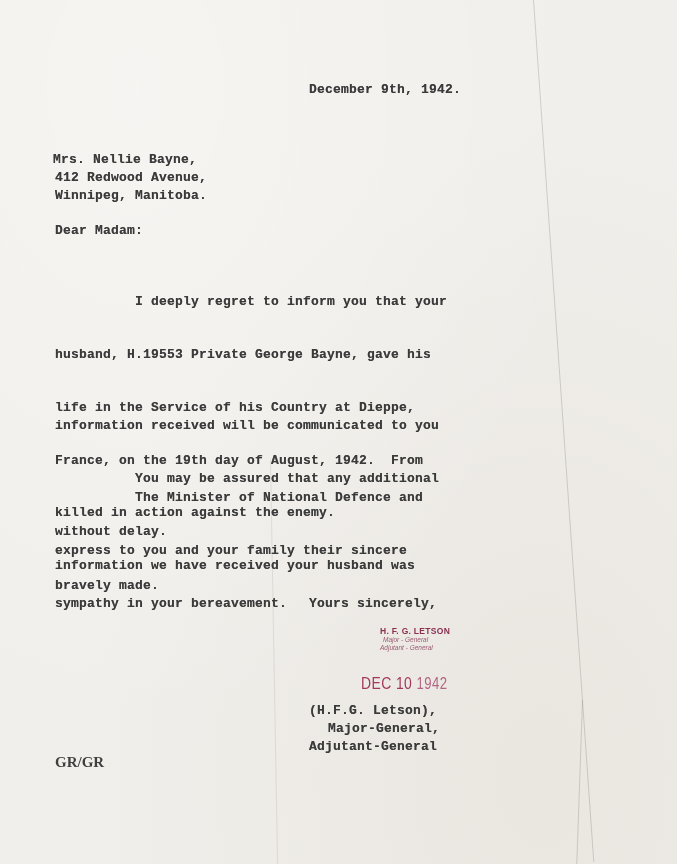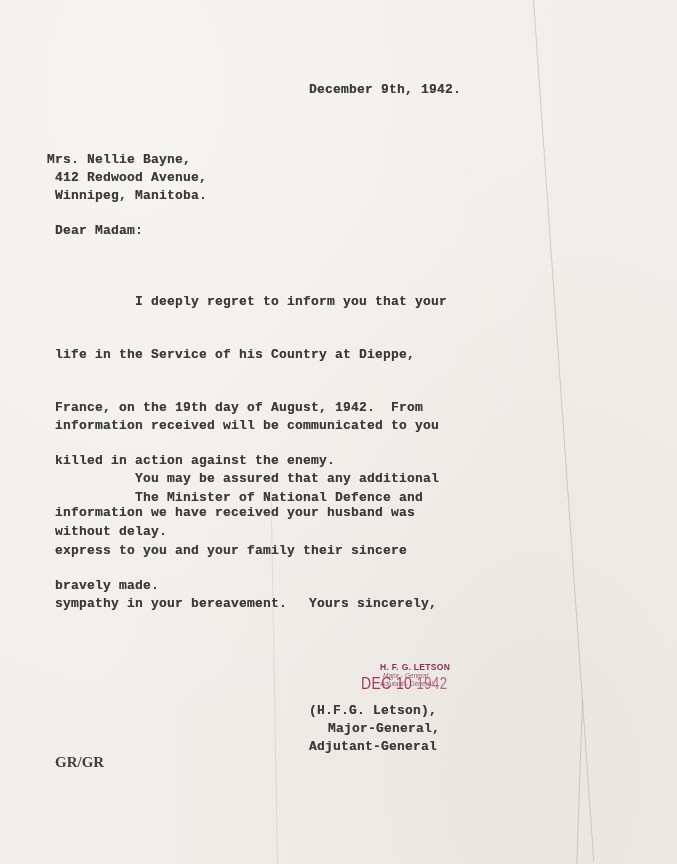--- a/index.html
+++ b/index.html
@@ -43,21 +43,20 @@
   .stamp {
     position: absolute;
     font-family: "Liberation Sans", "DejaVu Sans", sans-serif;
     color: #8c3a5a;
   }
   .stamp-name {
     font-size: 8.5px;
     font-weight: bold;
     letter-spacing: 0.3px;
     color: #8a2f52;
-    margin-top: 36px;
   }
   .stamp-sub {
     font-size: 6.5px;
     line-height: 8px;
     color: #9a5a72;
     font-style: italic;
   }
   .date-stamp {
     position: absolute;
     font-family: "Liberation Sans Narrow", "Liberation Sans", sans-serif;
@@ -81,29 +80,30 @@
 
 <div class="paper"></div>
 
 <div class="crease" style="left:533px; top:0; height:864px; transform: rotate(-4deg);"></div>
 <div class="crease" style="left:582px; top:700px; height:164px; transform: rotate(2deg);"></div>
 <div class="crease" style="left:270px; top:460px; height:404px; transform: rotate(-1deg); background: rgba(120,115,108,0.15);"></div>
 
 <div class="typed" style="left:309px; top:81px;">December 9th, 1942.</div>
 
 <div>
-  <div class="typed" style="left:47px; top:151px;">Mrs. Nellie Bayne,</div>
+  <div class="typed" style="left:53px; top:151px;">Mrs. Nellie Bayne,</div>
   <div class="typed" style="left:55px; top:169px;">412 Redwood Avenue,</div>
   <div class="typed" style="left:55px; top:187px;">Winnipeg, Manitoba.</div>
 </div>
 
 <div class="typed" style="left:55px; top:222px;">Dear Madam:</div>
 
 <div class="typed" style="left:55px; top:258px;">
   <span class="para-line">          I deeply regret to inform you that your</span>
+  <span class="para-line">husband, H.19553 Private George Bayne, gave his</span>
   <span class="para-line">life in the Service of his Country at Dieppe,</span>
   <span class="para-line">France, on the 19th day of August, 1942.  From</span>
   <span class="para-line">killed in action against the enemy.</span>
   <span class="para-line">information we have received your husband was</span>
 </div>
 
 <div class="typed" style="left:55px; top:382px;">
   <span class="para-line">information received will be communicated to you</span>
   <span class="para-line">          You may be assured that any additional</span>
   <span class="para-line">without delay.</span>

